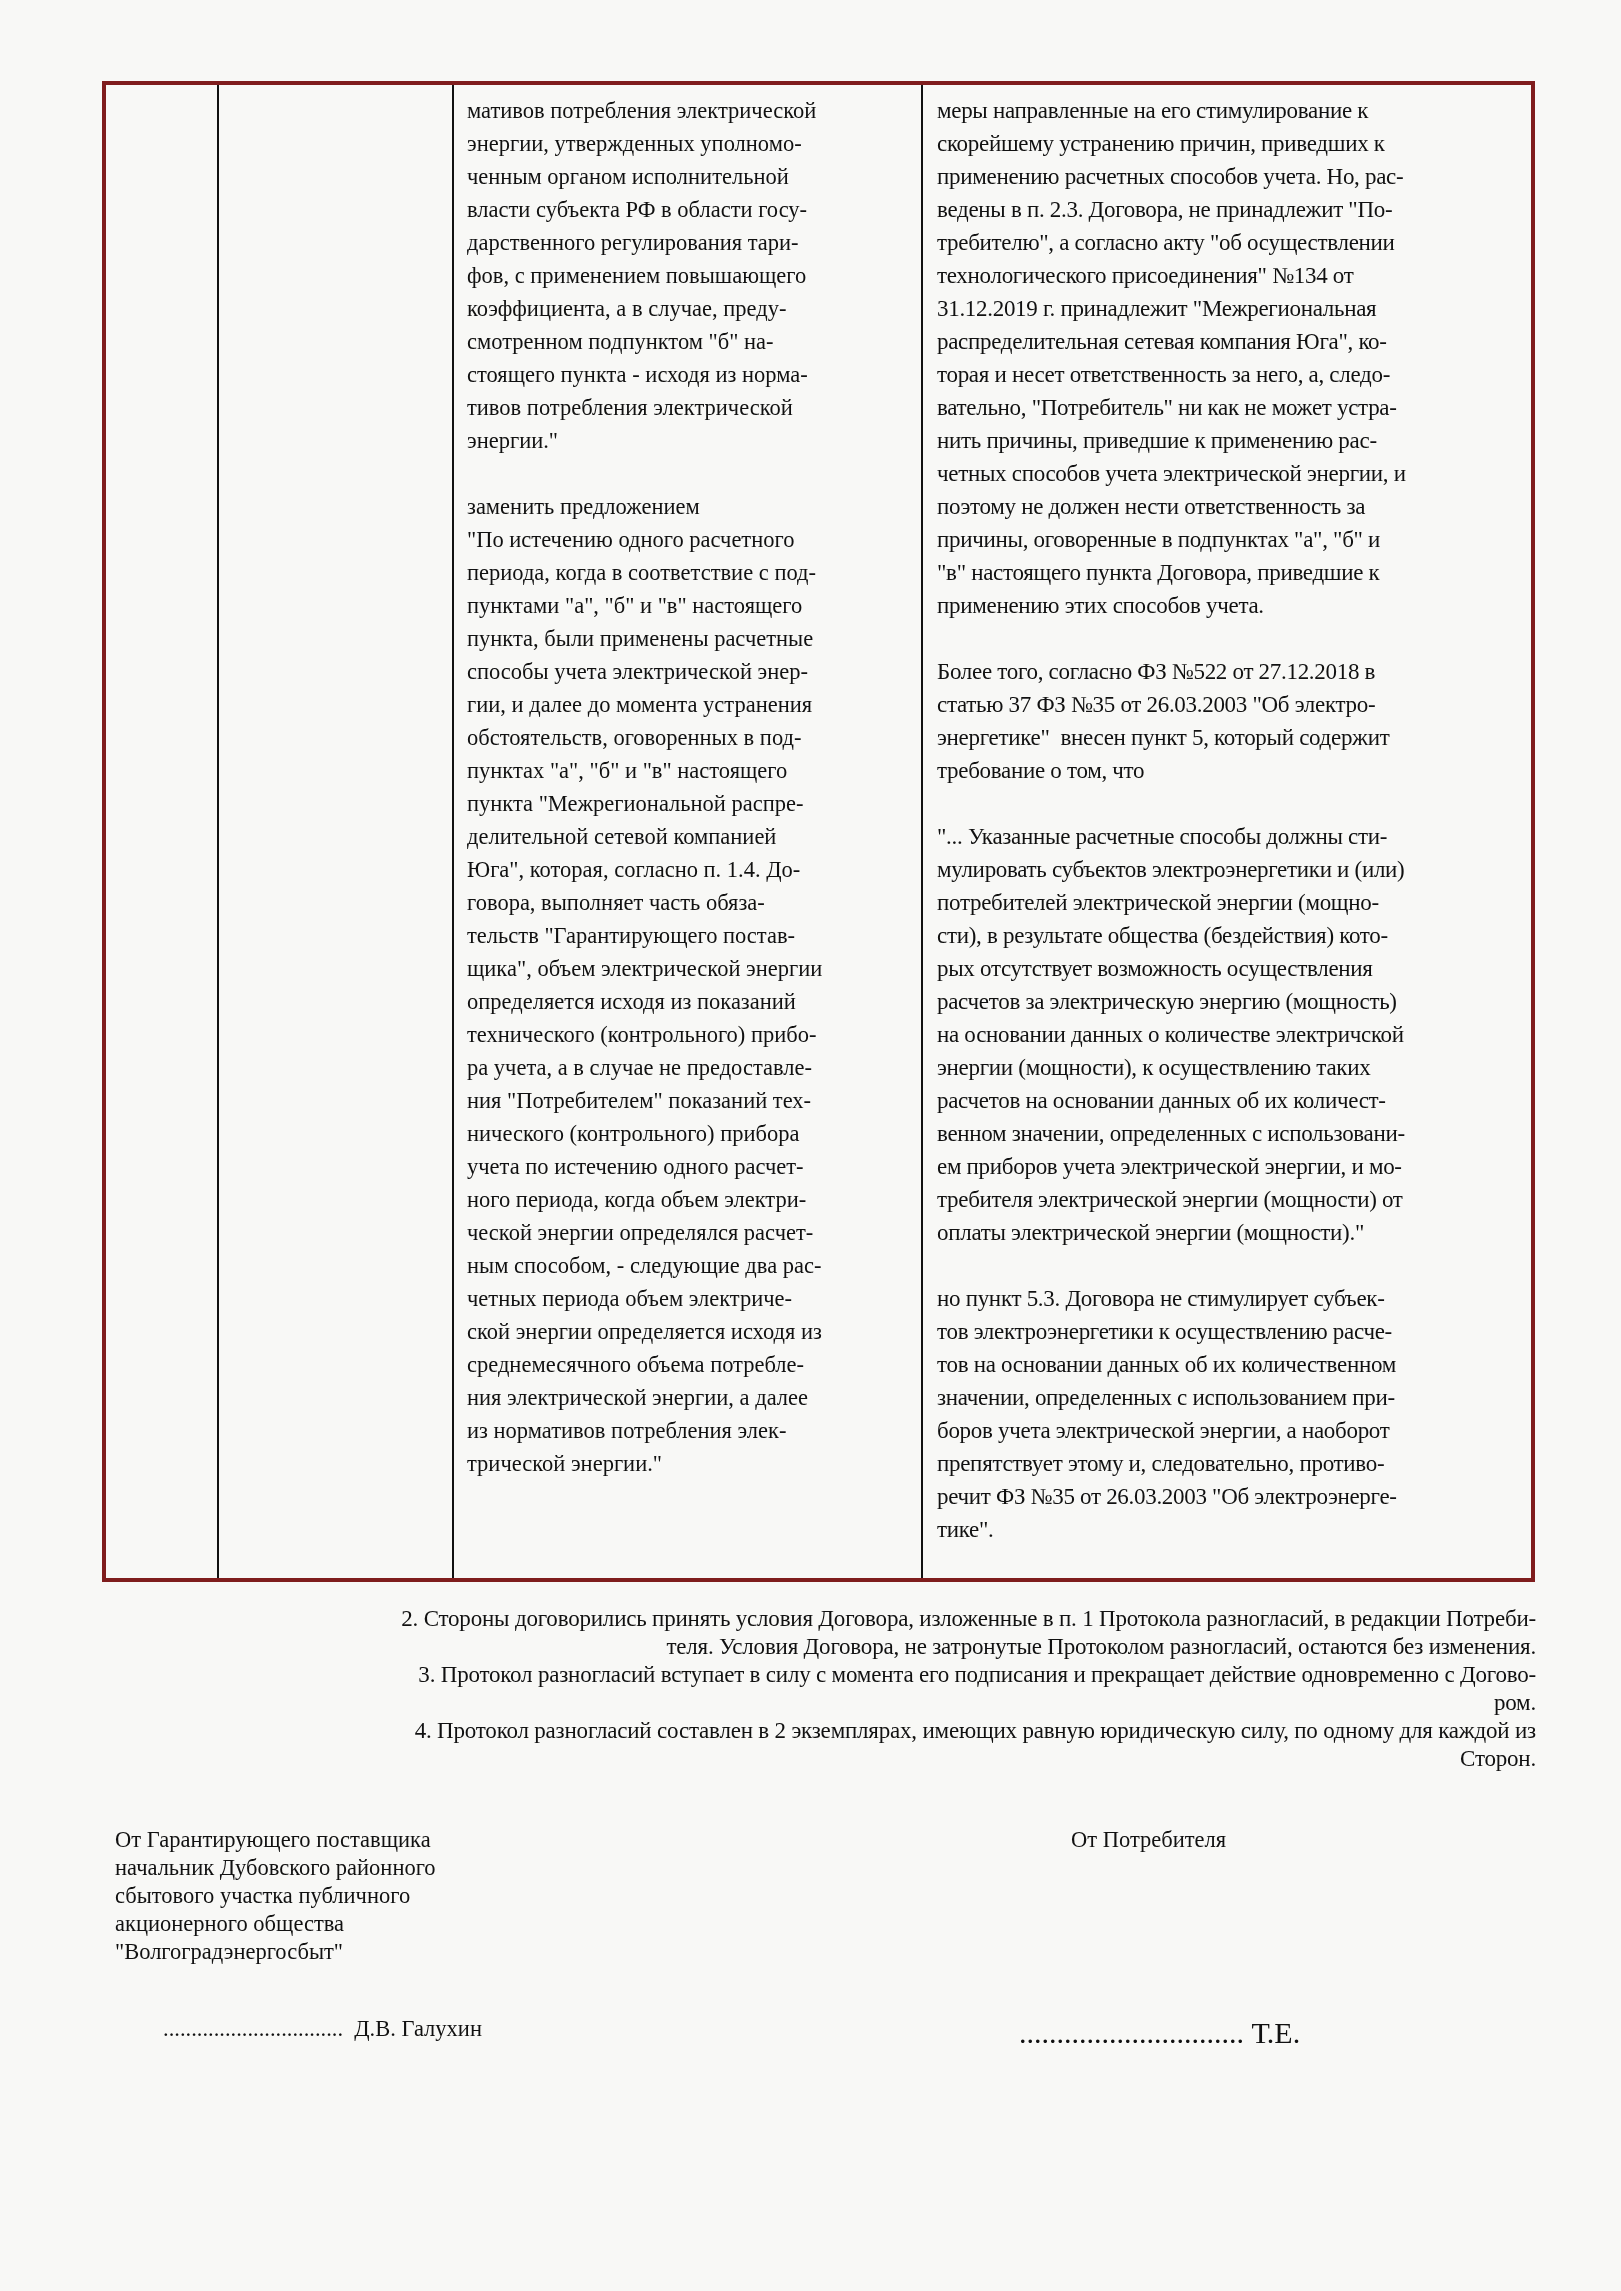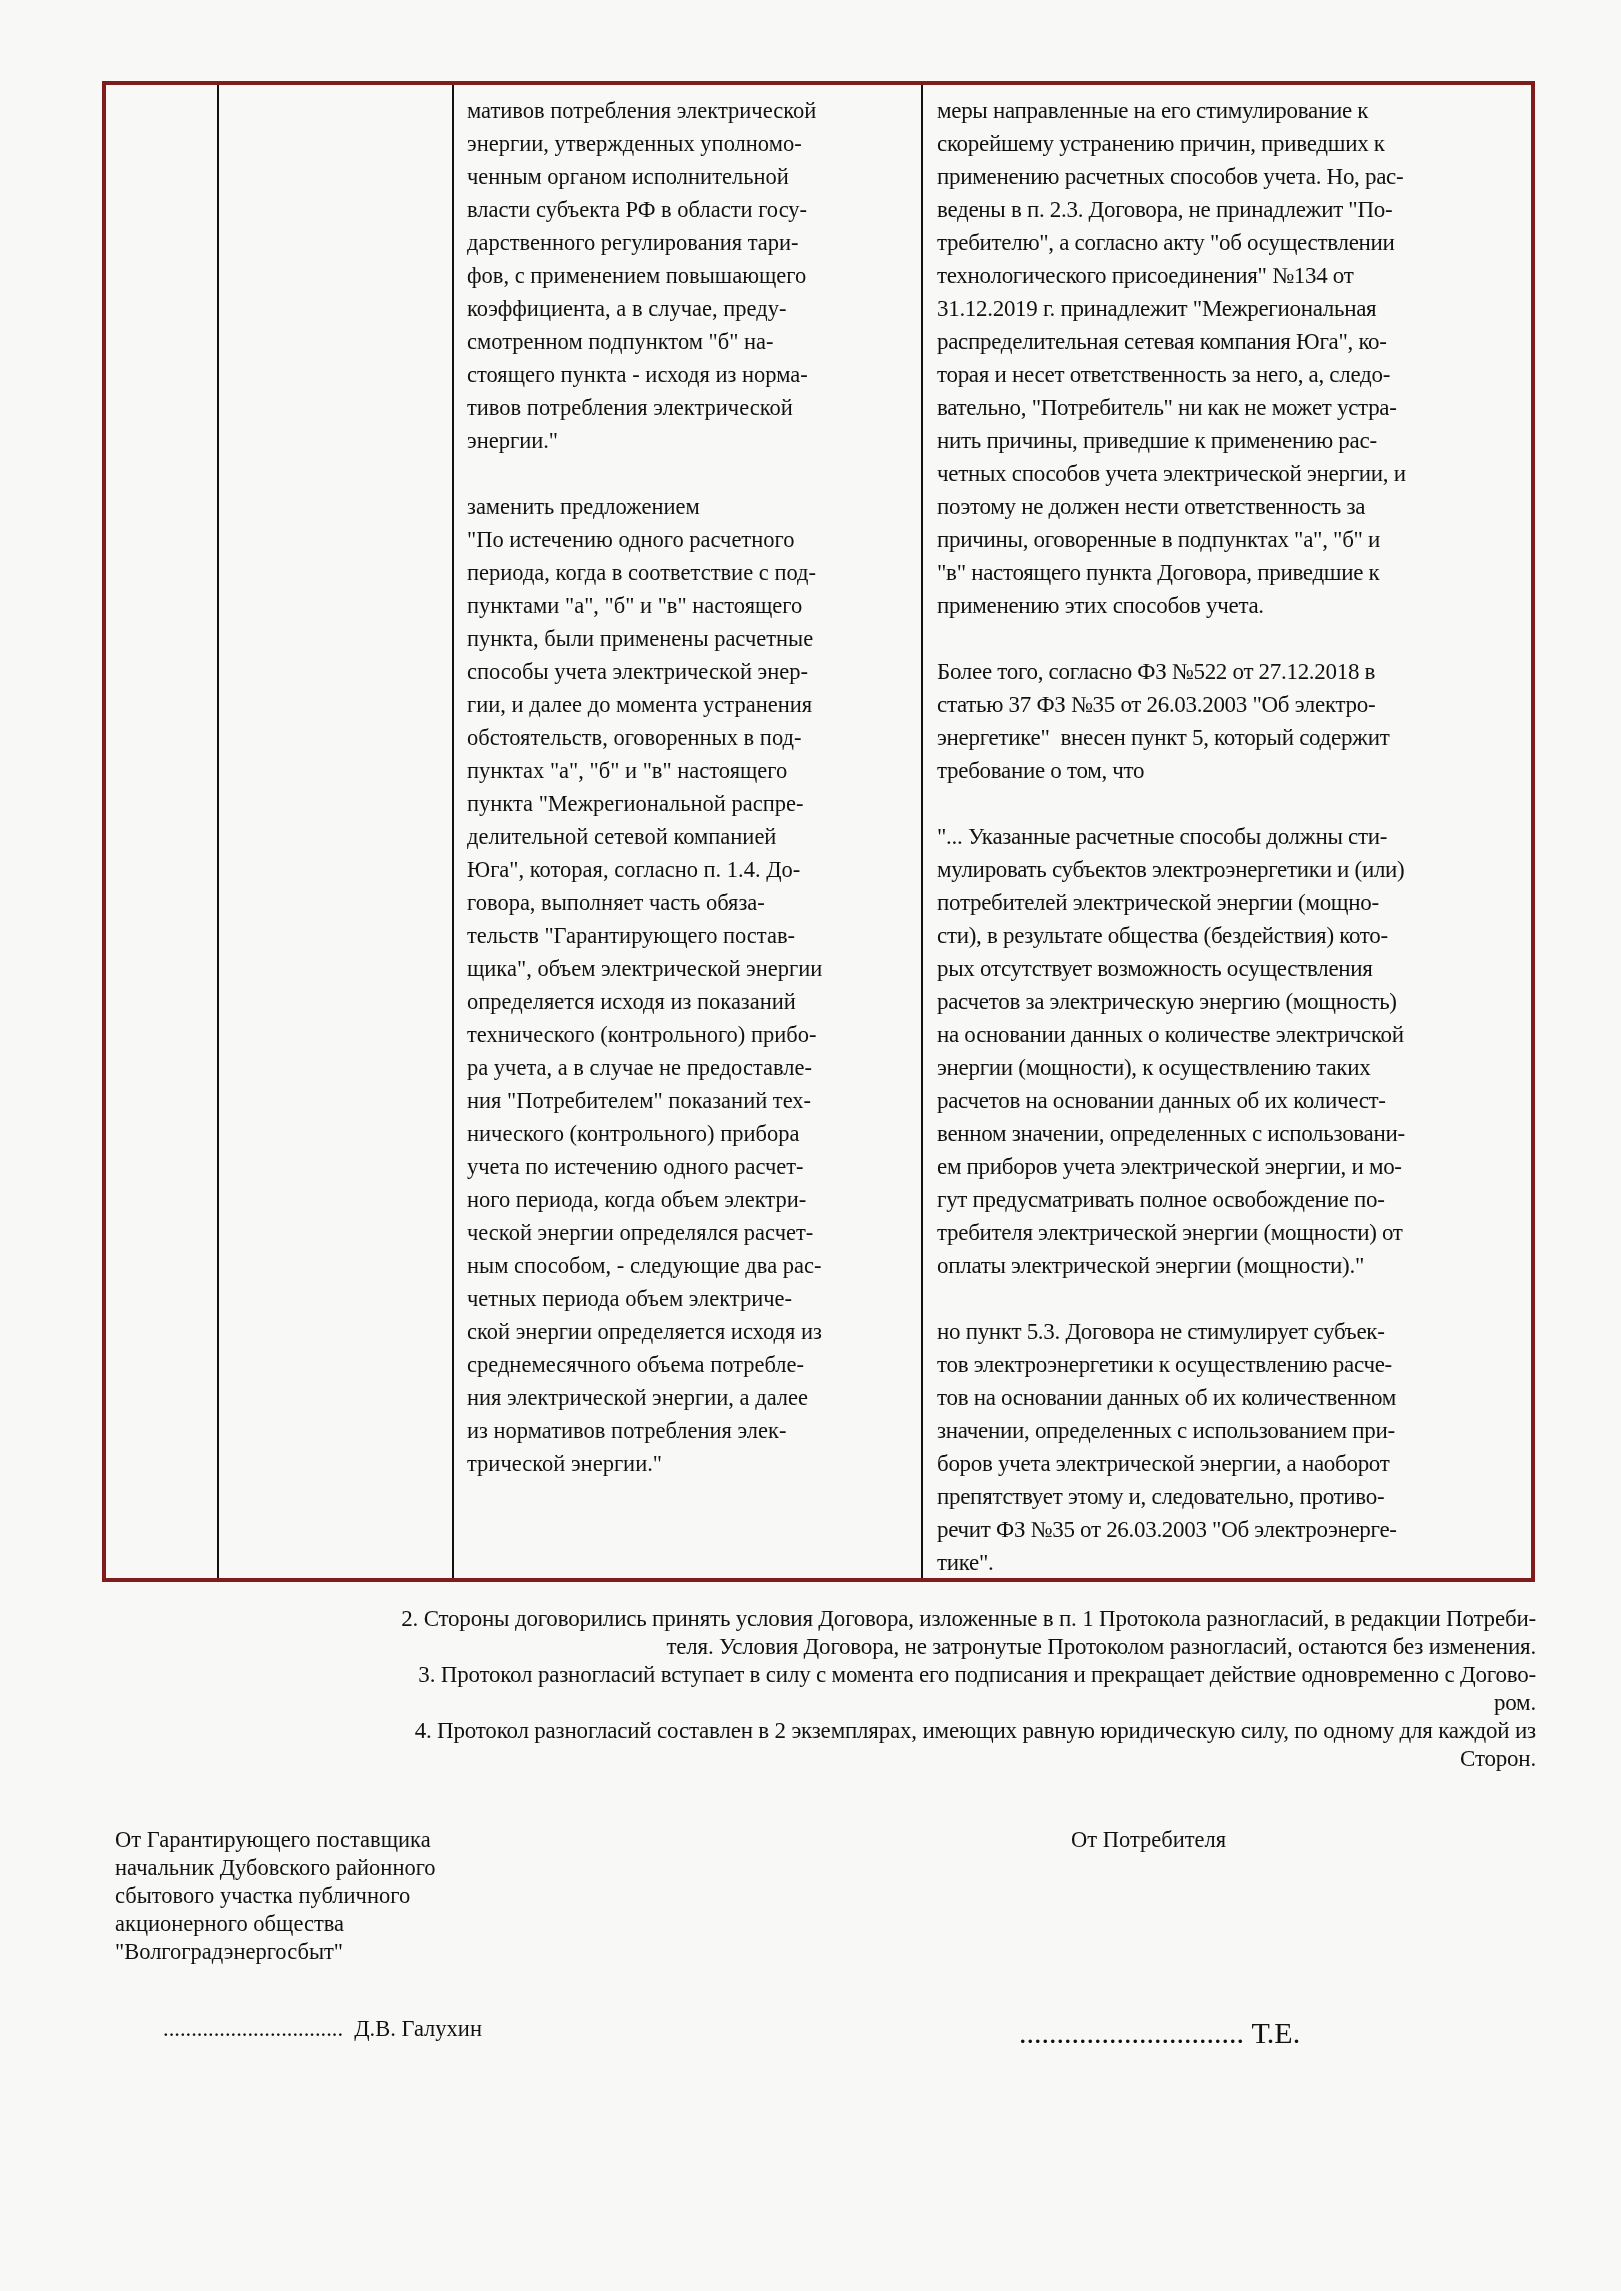--- a/index.html
+++ b/index.html
@@ -114,21 +114,20 @@
       <span class="line">мулировать субъектов электроэнергетики и (или)</span>
       <span class="line">потребителей электрической энергии (мощно-</span>
       <span class="line">сти), в результате общества (бездействия) кото-</span>
       <span class="line">рых отсутствует возможность осуществления</span>
       <span class="line">расчетов за электрическую энергию (мощность)</span>
       <span class="line">на основании данных о количестве электричской</span>
       <span class="line">энергии (мощности), к осуществлению таких</span>
       <span class="line">расчетов на основании данных об их количест-</span>
       <span class="line">венном значении, определенных с использовани-</span>
       <span class="line">ем приборов учета электрической энергии, и мо-</span>
-      <span class="line">гут предусматривать полное освобождение по-</span>
       <span class="line">требителя электрической энергии (мощности) от</span>
       <span class="line">оплаты электрической энергии (мощности)."</span>
       <span class="gap"></span>
       <span class="line">но пункт 5.3. Договора не стимулирует субъек-</span>
       <span class="line">тов электроэнергетики к осуществлению расче-</span>
       <span class="line">тов на основании данных об их количественном</span>
       <span class="line">значении, определенных с использованием при-</span>
       <span class="line">боров учета электрической энергии, а наоборот</span>
       <span class="line">препятствует этому и, следовательно, противо-</span>
       <span class="line">речит ФЗ №35 от 26.03.2003 "Об электроэнерге-</span>

